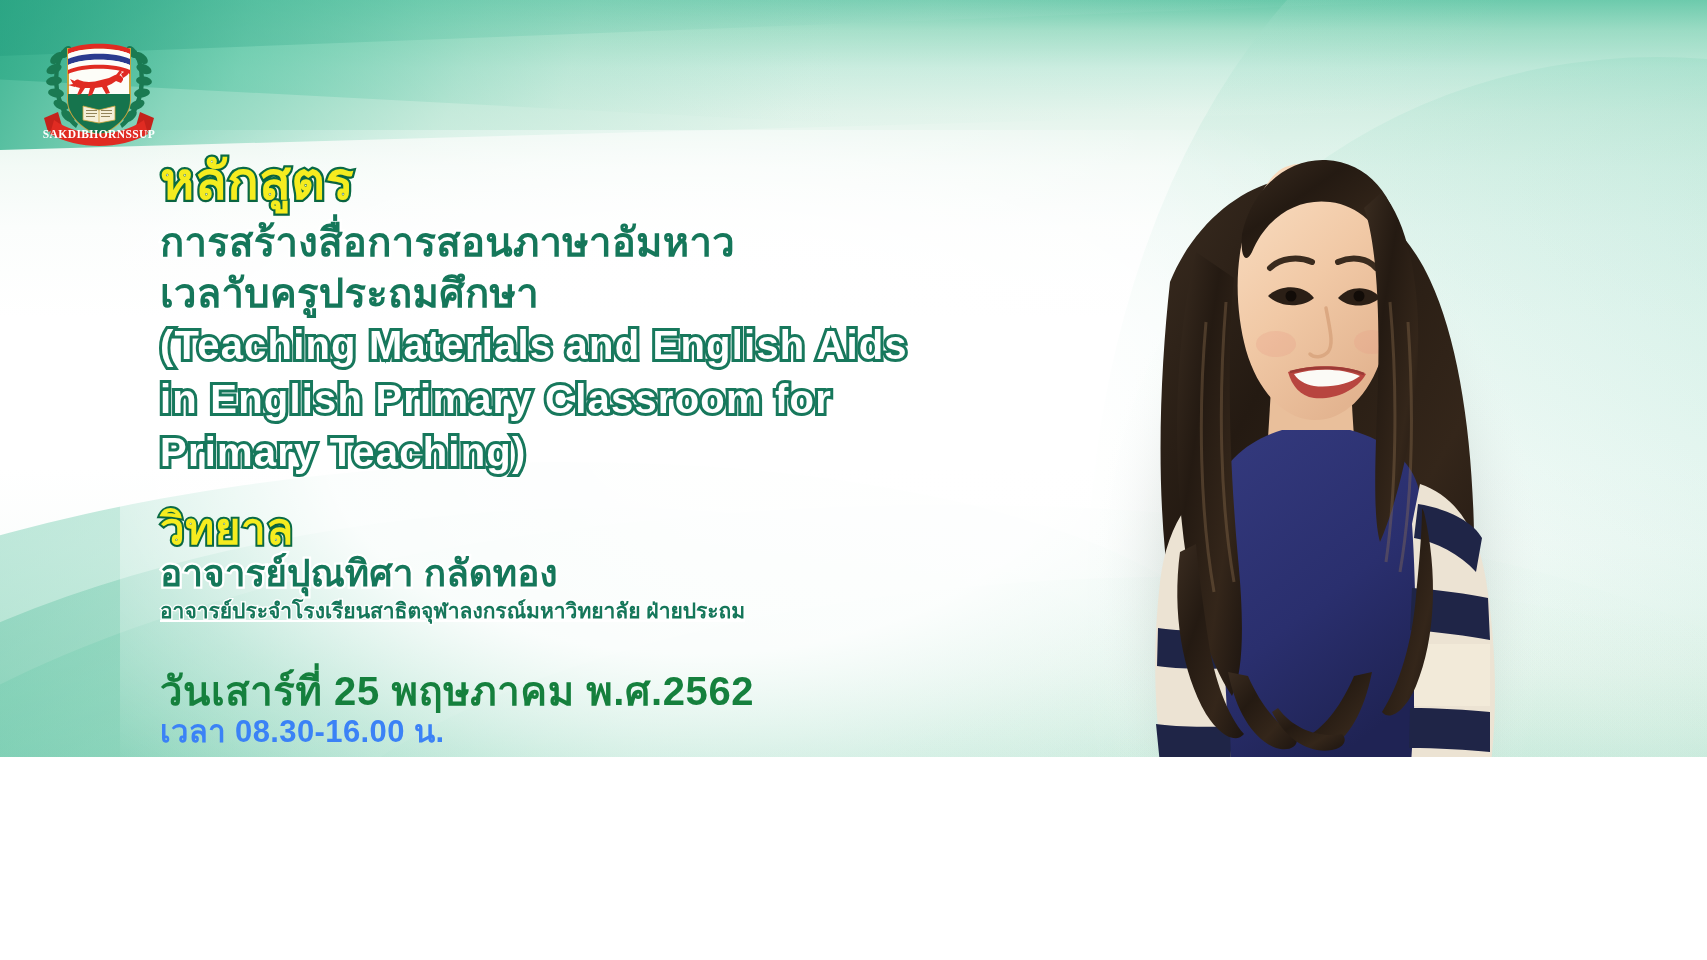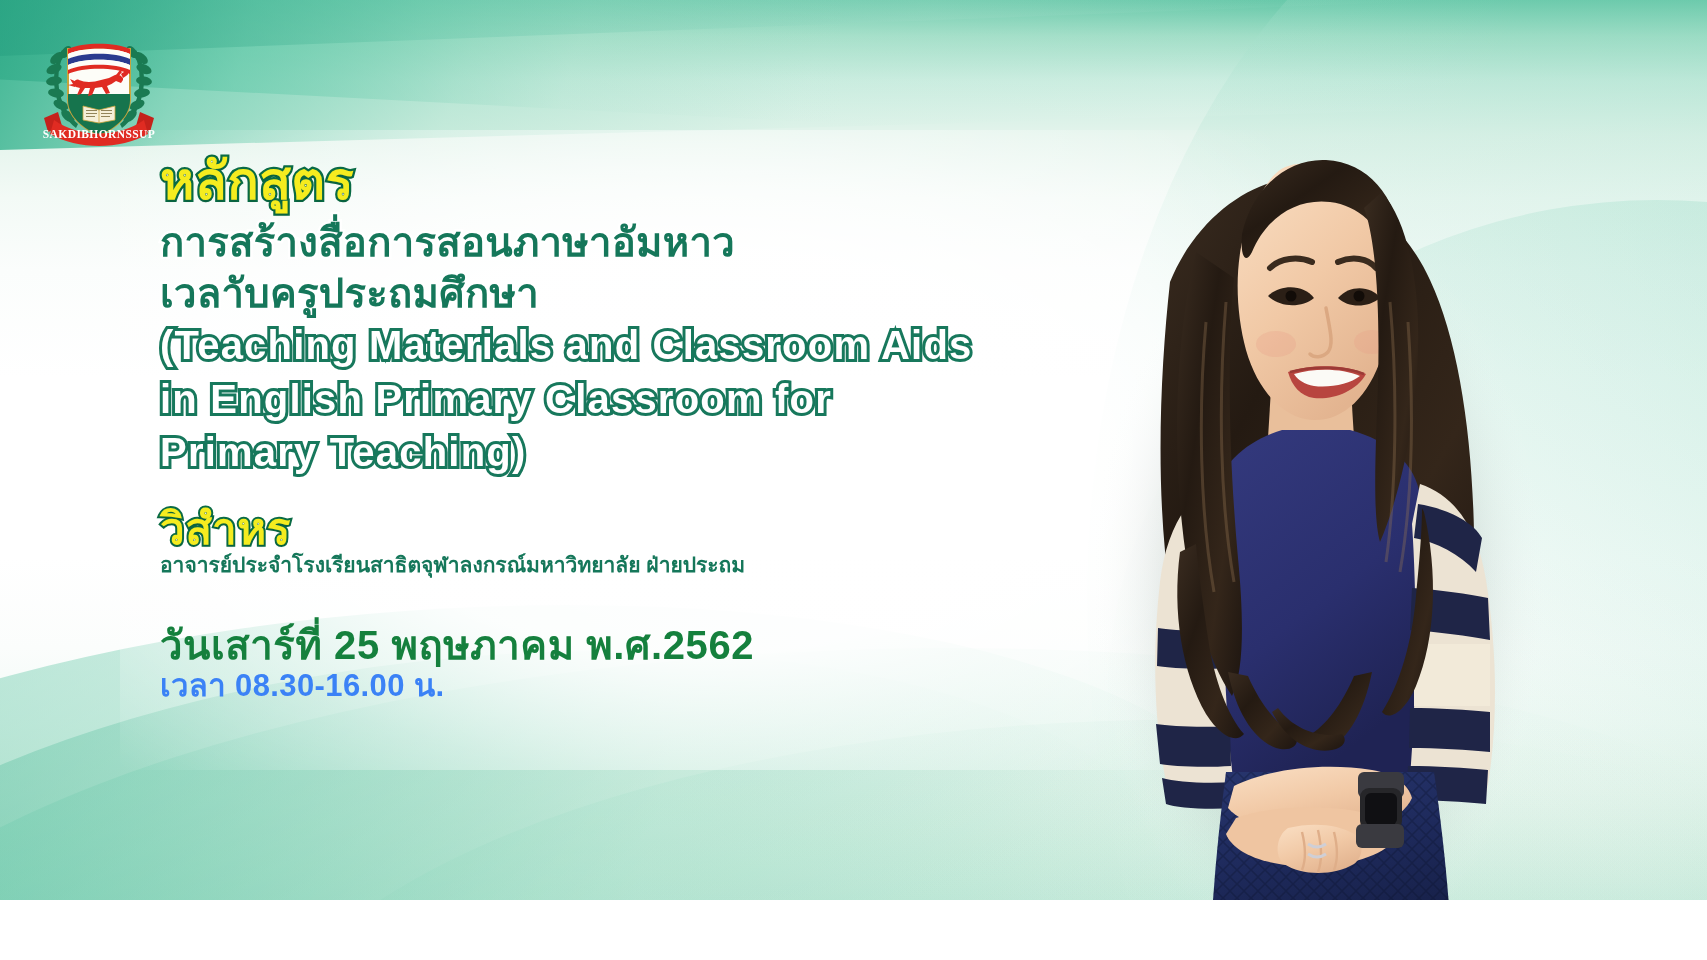--- a/index.html
+++ b/index.html
@@ -5,21 +5,21 @@
   * { margin:0; padding:0; box-sizing:border-box; }
   html, body {
     width:1707px; height:960px;
     overflow:hidden;
     font-family:"Liberation Sans", sans-serif;
     background:#ffffff;
   }
 
   #poster {
     position:relative;
-    width:1707px; height:900px;
+    width:1707px; height:757px;
     overflow:hidden;
     background:#fdfefd;
   }
 
   
   .bg-base {
     position:absolute; inset:0;
     background:
       linear-gradient(180deg,
         #5cc4a3 0%,
@@ -154,20 +154,21 @@
     -webkit-text-stroke:4.5px #ffffff;
     paint-order:stroke fill;
   }
   .t-affil {
     font-size:21px;
     font-weight:bold;
     line-height:1.3;
     color:#15775a;
     -webkit-text-stroke:2.6px #ffffff;
     paint-order:stroke fill;
+    text-decoration:underline;
   }
   .t-date {
     font-size:40px;
     font-weight:bold;
     line-height:1.15;
     color:#15803d;
     letter-spacing:0.6px;
   }
   .t-time {
     font-size:31px;
@@ -273,28 +274,29 @@
 
   <div id="content">
 
     <div class="t-heading">หลักสูตร</div>
 
     <div class="gap-sm"></div>
 
     <div class="t-thai">การสร้างสื่อการสอนภาษาอัมหาว</div>
     <div class="t-thai">เวลาับครูประถมศึกษา</div>
 
-    <div class="t-eng">(Teaching Materials and Classroom Aids</div>
+    <div class="t-eng">(Teaching Materials and English Aids</div>
     <div class="t-eng">in English Primary Classroom for</div>
     <div class="t-eng">Primary Teaching)</div>
 
     <div class="gap-md"></div>
 
-    <div class="t-heading small">วิสำหร</div>
-
+    <div class="t-heading small">วิทยาล</div>
+
+    <div class="t-name">อาจารย์ปุณทิศา กลัดทอง</div>
 
     <div class="t-affil">อาจารย์ประจำโรงเรียนสาธิตจุฬาลงกรณ์มหาวิทยาลัย ฝ่ายประถม</div>
 
     <div class="gap-lg"></div>
 
     <div class="t-date">วันเสาร์ที่ 25 พฤษภาคม พ.ศ.2562</div>
     <div class="t-time">เวลา 08.30-16.00 น.</div>
   </div>
 
   <div id="photo">

